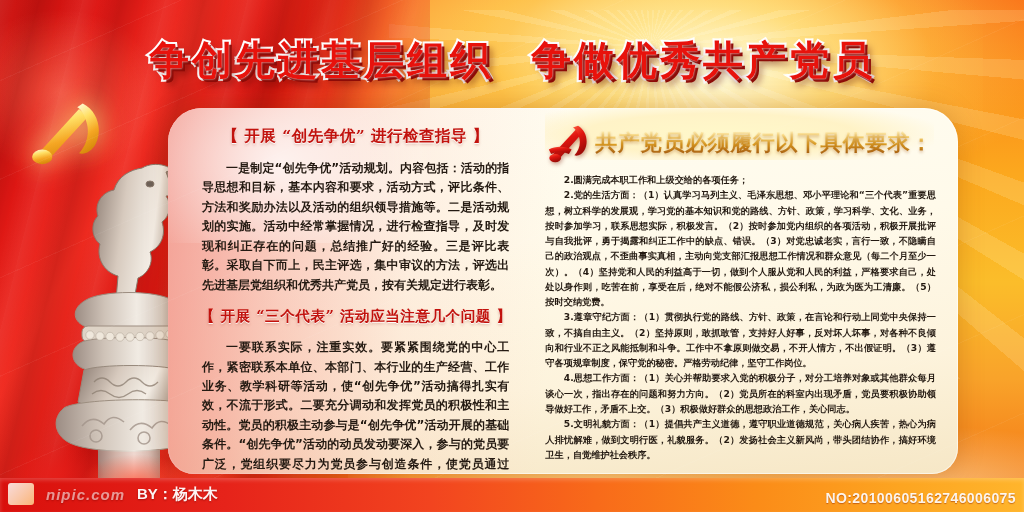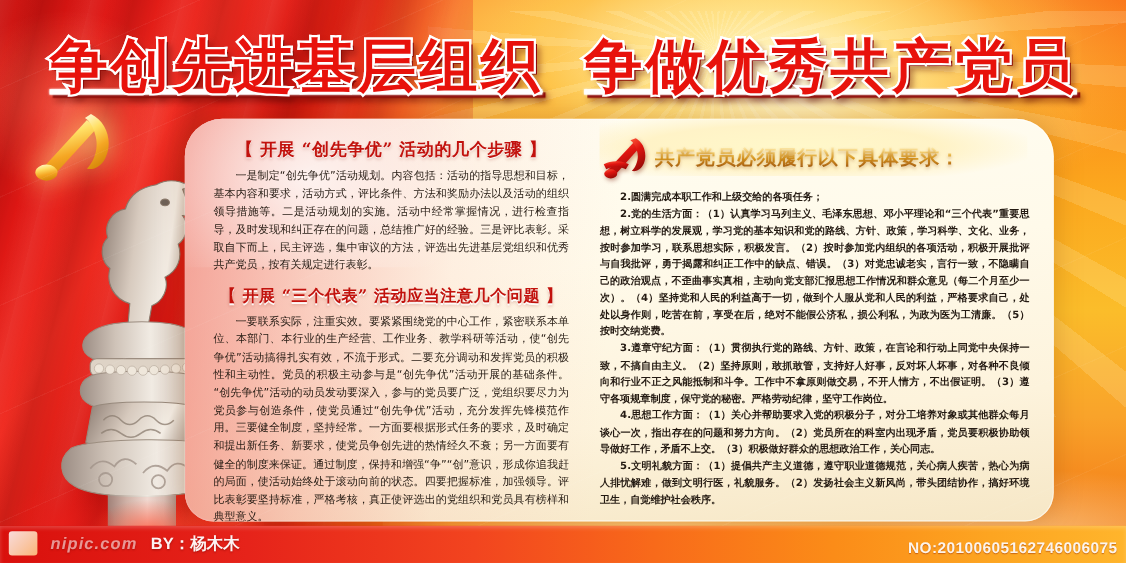--- a/index.html
+++ b/index.html
@@ -70,29 +70,28 @@
   }
 
   
   #headline{
     position:absolute;left:0;right:0;top:22px;height:76px;
     display:flex;align-items:center;justify-content:center;gap:38px;
     z-index:9;white-space:nowrap;
   }
   .hl-seg{
     font-family:"DejaVu Sans","Liberation Sans",sans-serif;
-    font-weight:bold;font-size:53px;letter-spacing:3px;line-height:1;
+    font-weight:bold;font-size:40px;letter-spacing:3px;line-height:1;
     color:#e8120c;
     -webkit-text-stroke:4px #ffffff;
     paint-order:stroke fill;
     text-shadow:
       0 0 2px #fff,
       3px 3px 0 #8d0b07,
       5px 6px 7px rgba(90,5,0,.55);
-    text-decoration: underline;
   }
 
   
   #panel{
     position:absolute;left:168px;top:108px;width:790px;height:366px;
     border-radius:34px 34px 26px 26px;
     background:linear-gradient(175deg,#fffdf2 0%,#fffaea 38%,#fdf3dc 72%,#f6e7c6 100%);
     box-shadow:0 0 26px rgba(140,60,0,.28), inset 0 0 0 1px rgba(255,255,255,.55);
     overflow:hidden;
     z-index:5;
@@ -117,33 +116,33 @@
     text-align:center;
     font-family:"DejaVu Serif","Liberation Serif",serif;
     font-weight:bold;
     font-size:15.5px;letter-spacing:.5px;
     color:#c2120d;
     text-shadow:0 1px 0 rgba(255,255,255,.9),0 2px 3px rgba(140,30,10,.28);
     margin:2px 0 6px 0;white-space:nowrap;
   }
   .sec-head.second{margin-top:10px;font-size:14.6px;}
   .body-p{
-    font-size:10px;line-height:1.62;color:#241a12;
+    font-size:12px;line-height:1.62;color:#241a12;
     text-align:justify;text-justify:inter-ideograph;
-    text-indent:2em;margin:4px;font-weight:normal;
+    text-indent:2em;margin:12px;font-weight:bold;
     font-family:"DejaVu Sans","Liberation Sans",sans-serif;
   }
 
   
   #rightHeadRow{display:flex;align-items:center;gap:4px;margin:4px 0 8px 0;}
   #party-emblem{width:46px;height:42px;flex:0 0 auto;filter:drop-shadow(1px 2px 2px rgba(120,20,0,.4));}
   #party-emblem svg{width:100%;height:100%;}
   #rightHeadText{
     font-family:Liberation Serif, serif;
-    font-weight:bold;font-size:18px;letter-spacing:.5px;white-space:nowrap;
+    font-weight:bold;font-size:22px;letter-spacing:.5px;white-space:nowrap;
     background:linear-gradient(180deg,#fff6cf 0%,#fde08a 26%,#e0a326 55%,#b9741a 78%,#8a4e10 100%);
     -webkit-background-clip:text;background-clip:text;color:transparent;
     text-shadow:0 2px 3px rgba(150,70,0,.30);
   }
   #rightHeadGlow{
     position:absolute;left:10px;top:-6px;width:92%;height:58px;
     background:radial-gradient(ellipse at 45% 55%,rgba(255,248,200,.95) 0%,rgba(255,232,150,.45) 45%,rgba(255,220,120,0) 75%);
     pointer-events:none;z-index:-1;
   }
   .r-item{
@@ -283,21 +282,21 @@
 
   <div id="headline">
     <span class="hl-seg">争创先进基层组织</span>
     <span class="hl-seg">争做优秀共产党员</span>
   </div>
 
   <div id="panel">
     <div id="cols">
 
       <div id="colLeft">
-        <div class="sec-head">【 开展 “创先争优” 活动的几个步骤 】</div>
+        <div class="sec-head">【 开展 “创先争优” 进行检查指导 】</div>
         <p class="body-p">一是制定“创先争优”活动规划。内容包括：活动的指导思想和目标，基本内容和要求，活动方式，评比条件、方法和奖励办法以及活动的组织领导措施等。二是活动规划的实施。活动中经常掌握情况，进行检查指导，及时发现和纠正存在的问题，总结推广好的经验。三是评比表彰。采取自下而上，民主评选，集中审议的方法，评选出先进基层党组织和优秀共产党员，按有关规定进行表彰。</p>
         <div class="sec-head second">【 开展 “三个代表” 活动应当注意几个问题 】</div>
         <p class="body-p">一要联系实际，注重实效。要紧紧围绕党的中心工作，紧密联系本单位、本部门、本行业的生产经营、工作业务、教学科研等活动，使“创先争优”活动搞得扎实有效，不流于形式。二要充分调动和发挥党员的积极性和主动性。党员的积极主动参与是“创先争优”活动开展的基础条件。“创先争优”活动的动员发动要深入，参与的党员要广泛，党组织要尽力为党员参与创造条件，使党员通过“创先争优”活动，充分发挥先锋模范作用。三要健全制度，坚持经常。一方面要根据形式任务的要求，及时确定和提出新任务、新要求，使党员争创先进的热情经久不衰；另一方面要有健全的制度来保证。通过制度，保持和增强“争”“创”意识，形成你追我赶的局面，使活动始终处于滚动向前的状态。四要把握标准，加强领导。评比表彰要坚持标准，严格考核，真正使评选出的党组织和党员具有榜样和典型意义。</p>
       </div>
 
       <div id="colRight">
         <div id="rightHeadGlow"></div>
         <div id="rightHeadRow">
           <span id="party-emblem">
             <svg viewBox="0 0 100 92" xmlns="http://www.w3.org/2000/svg">

